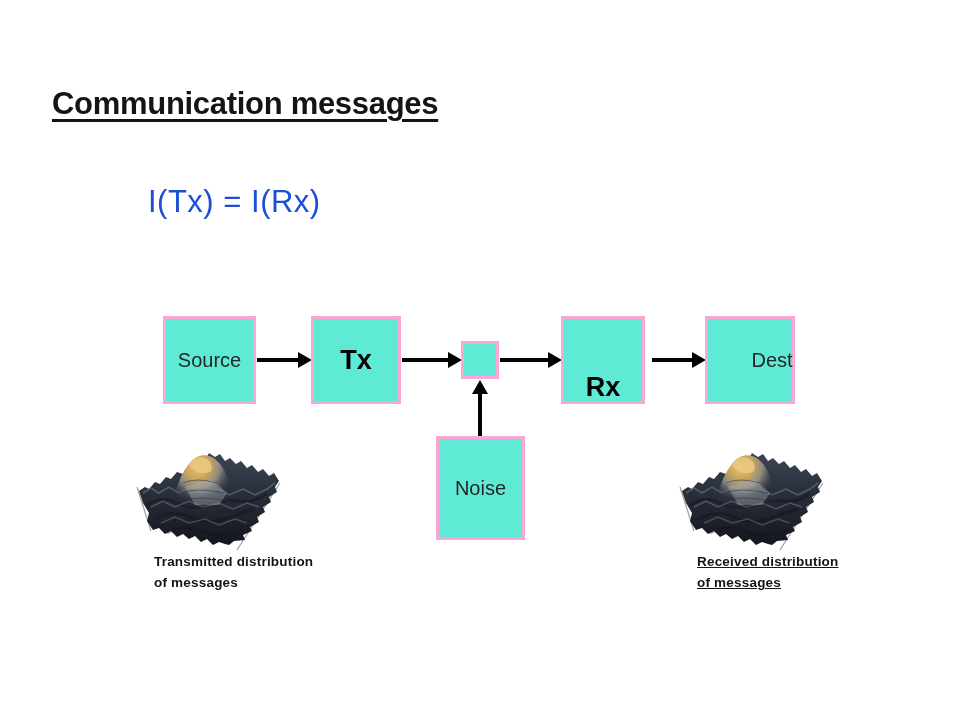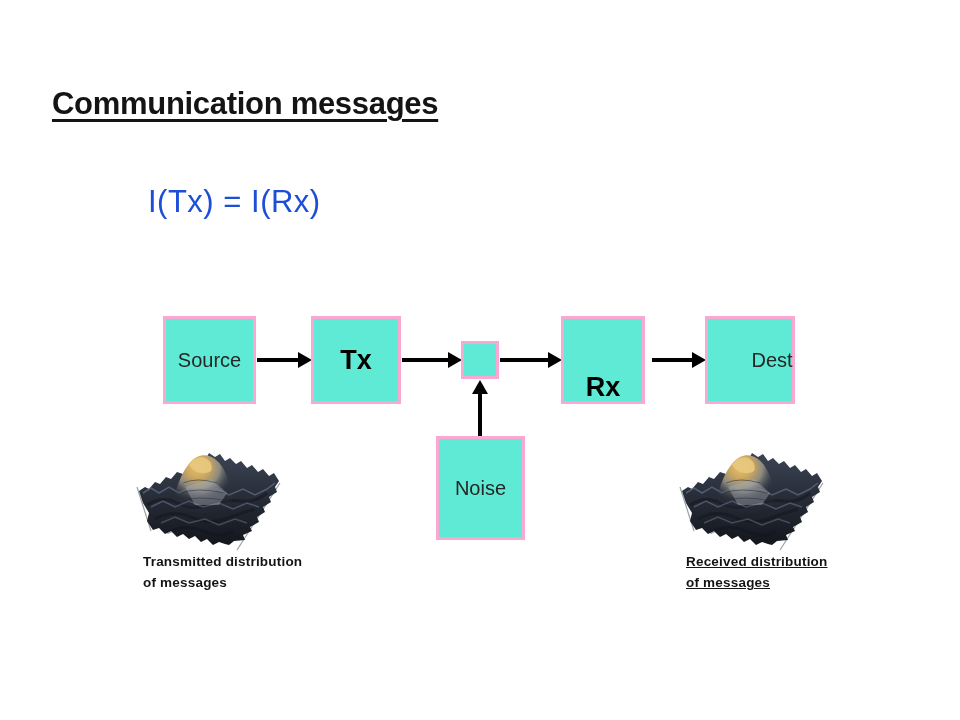--- a/index.html
+++ b/index.html
@@ -43,21 +43,21 @@
   .arrow-v{position:absolute;width:16px;left:472px;top:380px;height:57px;}
   .arrow-v .stem{position:absolute;left:6px;top:10px;bottom:0;width:4px;background:#000;}
   .arrow-v .head{
     position:absolute;left:0;top:0;width:0;height:0;
     border-bottom:14px solid #000;border-left:8px solid transparent;border-right:8px solid transparent;
   }
   
   .figure{position:absolute;width:160px;height:112px;}
   .fig-left{left:133px;top:443px;}
   .fig-right{left:676px;top:443px;}
-  .caption{position:absolute;font-size:13.5px;font-weight:700;color:#141414;line-height:21px;letter-spacing:0.2px;}
+  .caption{position:absolute;font-size:13.5px;font-weight:700;color:#141414;line-height:21px;letter-spacing:0.2px;margin-left:11px;}
   .cap-left{left:143px;top:551px;}
   .cap-right{left:686px;top:551px;text-decoration:underline;}
 </style>
 </head>
 <body>
 
 <div class="slide">
 
   <div class="title">Communication messages</div>
 

